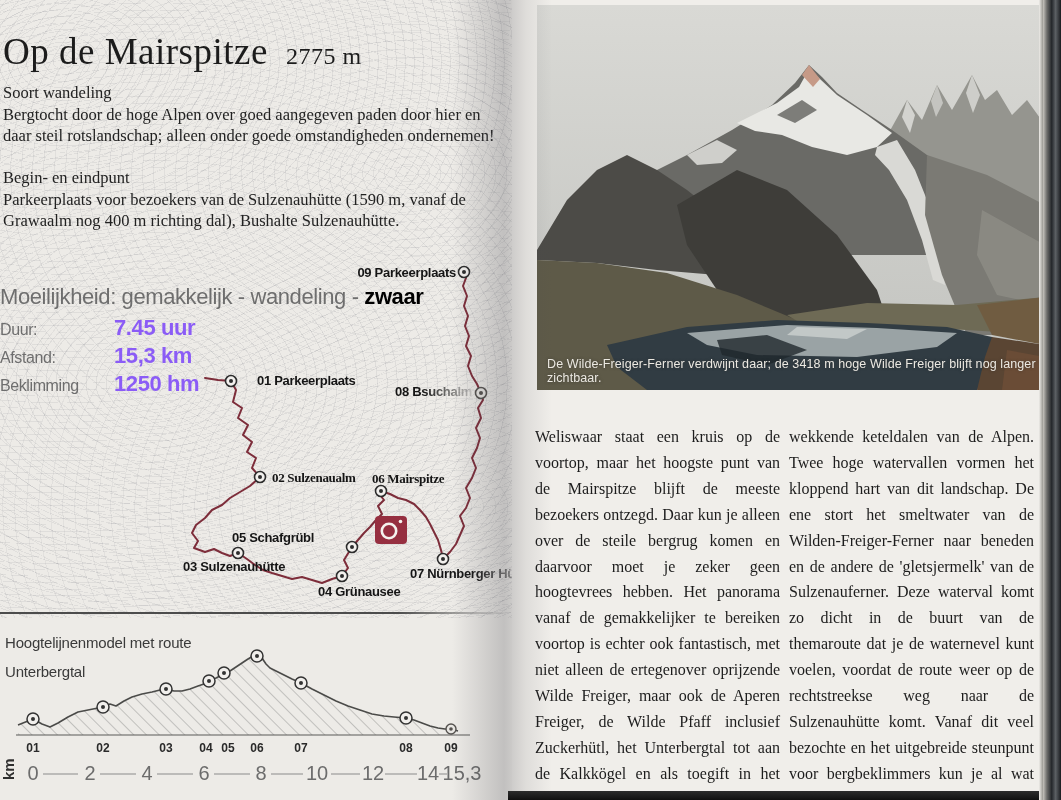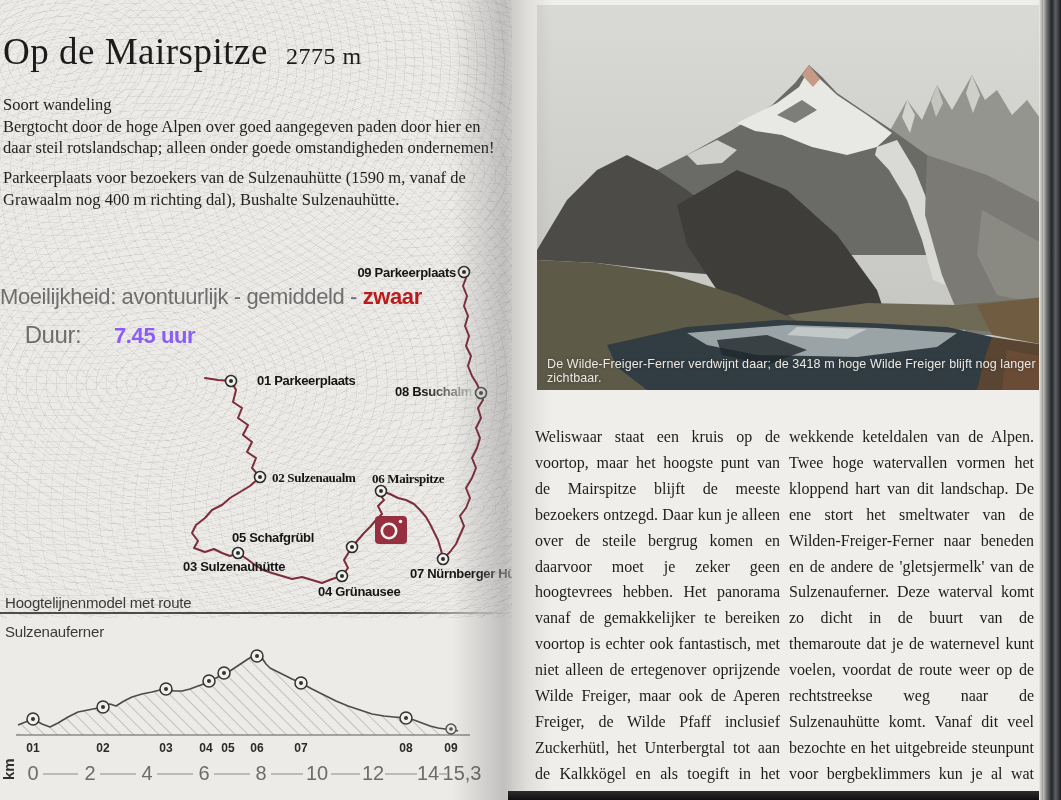--- a/index.html
+++ b/index.html
@@ -16,31 +16,31 @@
       repeating-radial-gradient(ellipse 520px 390px at 78% 28%, rgba(95,98,110,.09) 0 1px, transparent 1px 11px),
       repeating-radial-gradient(ellipse 600px 430px at 30% 62%, rgba(95,98,110,.10) 0 1px, transparent 1px 10px),
       repeating-radial-gradient(ellipse 560px 420px at 88% 82%, rgba(95,98,110,.08) 0 1px, transparent 1px 12px),
       #edebe7;
   }
   .ttl { position:absolute; left:3px; top:30px; font-size:37px; letter-spacing:.5px; color:#1c1c1c; white-space:nowrap; }
   .ttl .alt { font-size:24px; margin-left:18px; }
   .blk { position:absolute; left:3px; width:500px; font-size:16.5px; line-height:21.5px; color:#222; }
   .stats { position:absolute; left:0; top:284px; width:380px; font-family:"Liberation Sans", sans-serif; letter-spacing:-.4px; }
   .stats .row { display:flex; height:28px; align-items:baseline; }
-  .stats .lbl { width:106px; text-align:center; color:#6e6e6e; font-size:24px;margin-top:9px; }
+  .stats .lbl { width:106px; text-align:left; color:#6e6e6e; font-size:16px;margin-top:9px; }
   .stats .val { margin-left:8px; color:#8b5cf6; font-size:22px; font-weight:bold; }
   .moeil { color:#6e6e6e; font-size:22px; white-space:nowrap; }
-  .moeil b { color:#b91c1c; }
+  .moeil b { color:#000000; }
 
   .map-label { position:absolute; font-family:"Liberation Sans", sans-serif; font-weight:bold; font-size:13px; letter-spacing:-.3px; color:#151515; white-space:nowrap; }
   .fade-right { -webkit-mask-image:linear-gradient(90deg,#000 55%,rgba(0,0,0,.15)); mask-image:linear-gradient(90deg,#000 55%,rgba(0,0,0,.15)); }
 
   .ruler { position:absolute; left:0px; top:612px; width:510px; height:2px;
     background:linear-gradient(90deg,#4c4c4c,#4c4c4c 78%,rgba(76,76,76,0)); }
-  .capline { position:absolute; left:5px; font-family:"Liberation Sans", sans-serif; font-size:15px; color:#3a3a3a; letter-spacing:-.2px; }
+  .capline { position:absolute; left:5px; font-family:"Liberation Sans", sans-serif; font-size:15px; color:#3a3a3a; letter-spacing:-.2px;margin-top:40px; }
 
   
   .gutter { position:absolute; left:452px; top:0; width:100px; height:800px; pointer-events:none;
     background:linear-gradient(90deg, rgba(70,70,78,0) 0%, rgba(70,70,78,.26) 52%, rgba(70,70,78,.10) 74%, rgba(70,70,78,0) 100%); }
   .page-right { position:absolute; left:512px; top:0; width:533px; height:800px; background:#f0eeea; }
   .edge-right { position:absolute; left:1043px; top:0; width:18px; height:800px;
     background:linear-gradient(90deg,#c7c4be 0%, #6d6d6b 22%, #24272b 48%, #5c6064 70%, #191b1f 100%); }
   .edge-line { position:absolute; left:1039px; top:0; width:4px; height:800px; background:linear-gradient(90deg,#efede9,#9a9892); }
   .strip-bottom { position:absolute; left:508px; top:791px; width:532px; height:9px;
     background:linear-gradient(180deg,#2c2c2c,#101010); }
@@ -63,36 +63,45 @@
 
 <div class="stage">
 
   <div class="page-left">
     <div class="topo"></div>
 
     <div class="ttl">
       <span>Op de Mairspitze</span><span class="alt">2775 m</span>
     </div>
 
-    <div class="blk" style="top:94px;font-family:Liberation Serif, serif;">
+    <div class="blk" style="top:82px;font-family:Liberation Serif, serif;">
       <div>Soort wandeling</div>
       <div>Bergtocht door de hoge Alpen over goed aangegeven paden door hier en daar steil rotslandschap; alleen onder goede omstandigheden ondernemen!</div>
     </div>
 
     <div class="blk" style="top:167px;">
+      <div>Begin- en eindpunt</div>
       <div>Parkeerplaats voor bezoekers van de Sulzenauhütte (1590 m, vanaf de Grawaalm nog 400 m richting dal), Bushalte Sulzenauhütte.</div>
     </div>
 
     <div class="stats">
       <div class="row">
-        <span class="moeil"><span>Moeilijkheid: avontuurlijk - gemiddeld - </span><b>zwaar</b></span>
+        <span class="moeil"><span>Moeilijkheid: gemakkelijk - wandeling - </span><b>zwaar</b></span>
       </div>
       <div class="row">
         <span class="lbl">Duur:</span>
         <span class="val">7.45 uur</span>
+      </div>
+      <div class="row">
+        <span class="lbl">Afstand:</span>
+        <span class="val">15,3 km</span>
+      </div>
+      <div class="row">
+        <span class="lbl">Beklimming</span>
+        <span class="val">1250 hm</span>
       </div>
     </div>
 
     <svg width="522" height="618" viewBox="0 0 522 618" style="position:absolute;left:0;top:0;">
       <path d="M205,378 L218,380 231,381 236,390 233,402 242,408 238,418 248,425 243,435 252,442 247,452 256,458 252,468 260,477
            250,486 240,492 230,498 222,505 212,510 205,518 196,525 192,533 198,541 194,548 205,552 214,549 222,553 230,556 238,553
            247,559 255,565 263,570 272,573 282,576 292,579 302,577 312,580 322,583 332,579 342,576
            348,568 344,560 352,547 358,540 364,533 370,527 376,520 382,514 378,506 384,500 380,495 381,491
            390,494 398,498 406,500 414,504 420,510 426,517 430,524 434,532 438,540 441,550 443,559
            450,552 456,544 460,535 464,526 460,516 466,508 470,498 466,488 472,478 476,468 472,458 477,448 480,438 476,428 481,418 478,408 483,400 481,393
@@ -147,21 +156,21 @@
     <div class="map-label" style="left:183px;top:559px;">03 Sulzenauhütte</div>
     <div class="map-label" style="left:318px;top:584px;">04 Grünausee</div>
     <div class="map-label" style="left:232px;top:530px;width:110px;text-align:left;">05 Schafgrübl</div>
     <div class="map-label" style="left:372px;top:471px;font-family:Liberation Serif, serif;">06 Mairspitze</div>
     <div class="map-label fade-right" style="left:410px;top:566px;">07 Nürnberger Hütte</div>
     <div class="map-label fade-right" style="left:362px;top:384px;width:110px;text-align:right;">08 Bsuchalm</div>
     <div class="map-label" style="left:346px;top:265px;width:110px;text-align:right;">09 Parkeerplaats</div>
 
     <div class="capline" style="top:594px;">Hoogtelijnenmodel met route</div>
     <div class="ruler"></div>
-    <div class="capline" style="top:623px;">Sulzenauferner</div>
+    <div class="capline" style="top:623px;">Unterbergtal</div>
 
     <svg width="500" height="160" viewBox="0 0 500 160" style="position:absolute;left:0;top:640px;">
       <defs>
         <pattern id="hatch" width="9" height="9" patternUnits="userSpaceOnUse" patternTransform="rotate(-45)">
           <line x1="0" y1="0" x2="0" y2="9" stroke="#9c9c9a" stroke-width="1.1"></line>
         </pattern>
       </defs>
       <polygon points="18,85 33,79 42,84 50,87 58,83 68,77 78,72 88,70 103,67 110,64 116,66 124,61 132,57 142,54 152,52 160,50 166,49 174,51 182,51 190,49 198,46 204,44 209,41 216,38 220,36 224,33 230,31 236,27 242,23 248,19 253,16 258,15 262,18 266,24 270,28 276,31 284,35 292,39 301,43 312,49 324,55 336,61 348,66 360,70 372,74 384,76 394,77 406,78 414,80 422,83 430,86 438,88 445,89 451,89 458,91 458,95 18,95" fill="url(#hatch)"></polygon>
       <polyline points="18,85 33,79 42,84 50,87 58,83 68,77 78,72 88,70 103,67 110,64 116,66 124,61 132,57 142,54 152,52 160,50 166,49 174,51 182,51 190,49 198,46 204,44 209,41 216,38 220,36 224,33 230,31 236,27 242,23 248,19 253,16 258,15 262,18 266,24 270,28 276,31 284,35 292,39 301,43 312,49 324,55 336,61 348,66 360,70 372,74 384,76 394,77 406,78 414,80 422,83 430,86 438,88 445,89 451,89 458,91" fill="none" stroke="#4b4b49" stroke-width="1.6" stroke-linejoin="round"></polyline>
       <line x1="16" y1="95" x2="470" y2="95" stroke="#5a5a58" stroke-width="1.2"></line>

